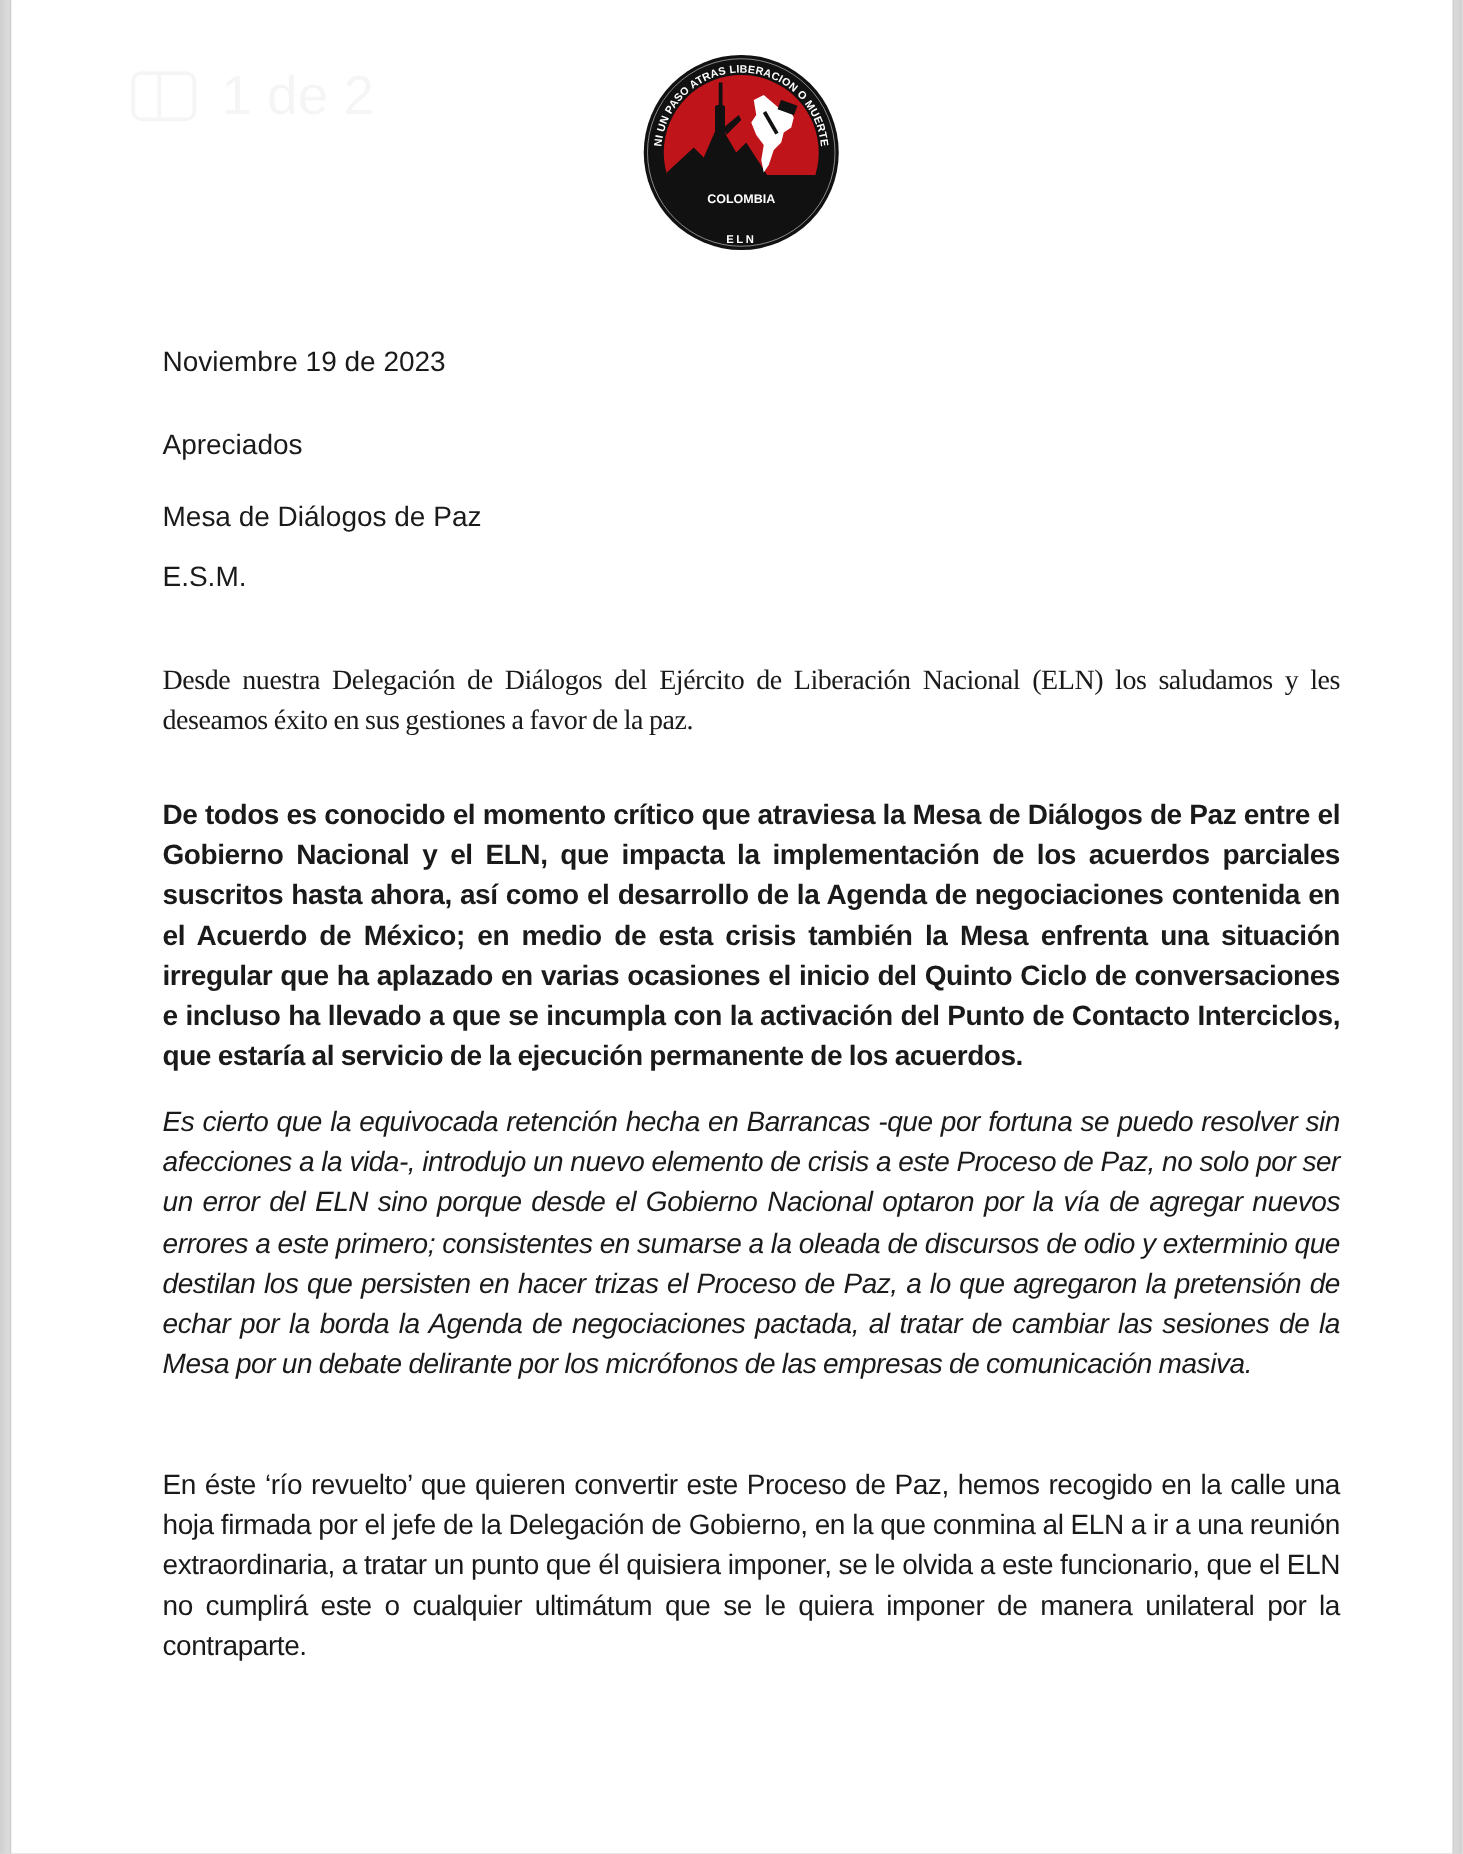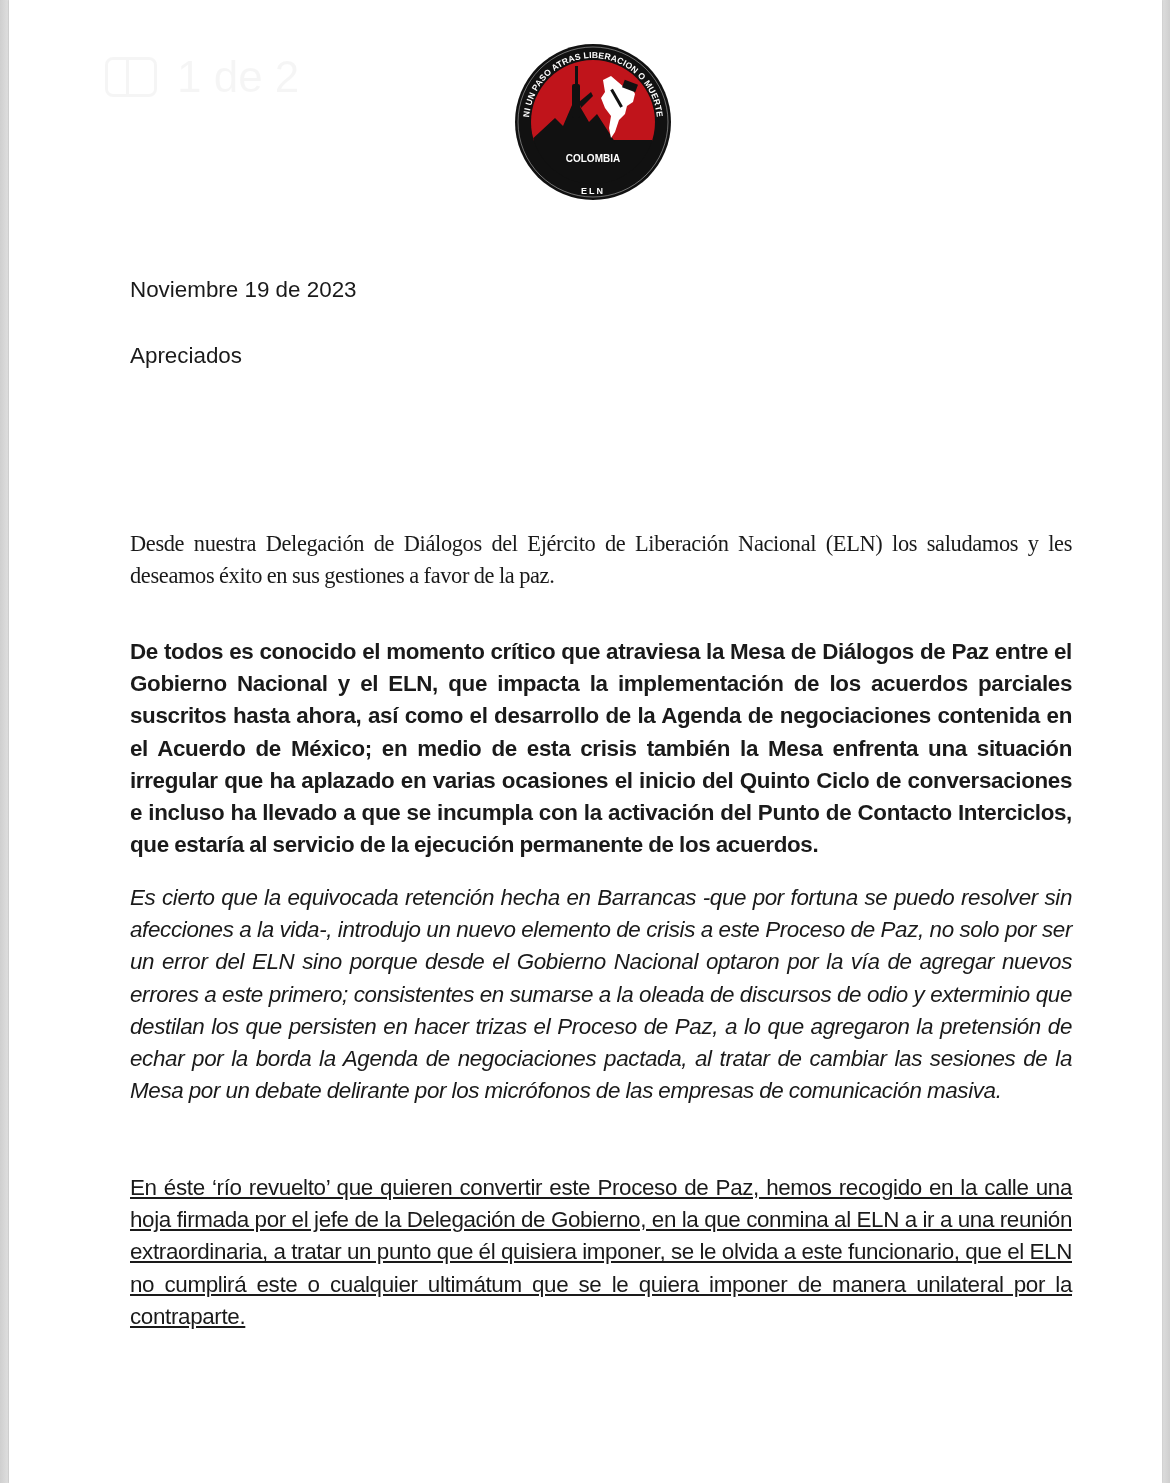--- a/index.html
+++ b/index.html
@@ -85,21 +85,21 @@
       position: absolute;
       left: 0;
       width: 942px;
       text-align: justify;
       letter-spacing: -0.35px;
       word-spacing: -0.5px;
     }
     .para-1 { top: 254px; font-family: Liberation Serif, serif; }
     .para-2 { top: 362px; font-weight: bold; }
     .para-3 { top: 608px; font-style: italic; }
-    .para-4 { top: 898px; text-decoration: underline; }
+    .para-4 { top: 898px; }
   </style>
 </head>
 <body>
 
 <div class="viewer">
   <div class="page">
 
     <div class="page-indicator">
       <span class="sidebar-glyph"></span>
       <span>1 de 2</span>
@@ -133,20 +133,22 @@
         <textPath href="#ringPath" startOffset="50%" text-anchor="middle">NI UN PASO ATRAS LIBERACION O MUERTE</textPath>
       </text>
       <text x="86" y="120" text-anchor="middle" font-family="Liberation Sans, sans-serif" font-size="10" font-weight="bold" fill="#ffffff">COLOMBIA</text>
       <text x="86" y="152" text-anchor="middle" font-family="Liberation Sans, sans-serif" font-size="9" font-weight="bold" fill="#ffffff" letter-spacing="2">ELN</text>
     </svg>
 
     <div class="letter">
       <p class="date">Noviembre 19 de 2023</p>
       <p class="salutation">Apreciados</p>
       <div class="addressee">
+        <p>Mesa de Diálogos de Paz</p>
+        <p>E.S.M.</p>
       </div>
       <p class="body-para para-1">Desde nuestra Delegación de Diálogos del Ejército de Liberación Nacional (ELN) los saludamos y les deseamos éxito en sus gestiones a favor de la paz.</p>
       <p class="body-para para-2">De todos es conocido el momento crítico que atraviesa la Mesa de Diálogos de Paz entre el Gobierno Nacional y el ELN, que impacta la implementación de los acuerdos parciales suscritos hasta ahora, así como el desarrollo de la Agenda de negociaciones contenida en el Acuerdo de México; en medio de esta crisis también la Mesa enfrenta una situación irregular que ha aplazado en varias ocasiones el inicio del Quinto Ciclo de conversaciones e incluso ha llevado a que se incumpla con la activación del Punto de Contacto Interciclos, que estaría al servicio de la ejecución permanente de los acuerdos.</p>
       <p class="body-para para-3">Es cierto que la equivocada retención hecha en Barrancas -que por fortuna se puedo resolver sin afecciones a la vida-, introdujo un nuevo elemento de crisis a este Proceso de Paz, no solo por ser un error del ELN sino porque desde el Gobierno Nacional optaron por la vía de agregar nuevos errores a este primero; consistentes en sumarse a la oleada de discursos de odio y exterminio que destilan los que persisten en hacer trizas el Proceso de Paz, a lo que agregaron la pretensión de echar por la borda la Agenda de negociaciones pactada, al tratar de cambiar las sesiones de la Mesa por un debate delirante por los micrófonos de las empresas de comunicación masiva.</p>
       <p class="body-para para-4">En éste ‘río revuelto’ que quieren convertir este Proceso de Paz, hemos recogido en la calle una hoja firmada por el jefe de la Delegación de Gobierno, en la que conmina al ELN a ir a una reunión extraordinaria, a tratar un punto que él quisiera imponer, se le olvida a este funcionario, que el ELN no cumplirá este o cualquier ultimátum que se le quiera imponer de manera unilateral por la contraparte.</p>
     </div>
 
   </div>
 </div>
 

